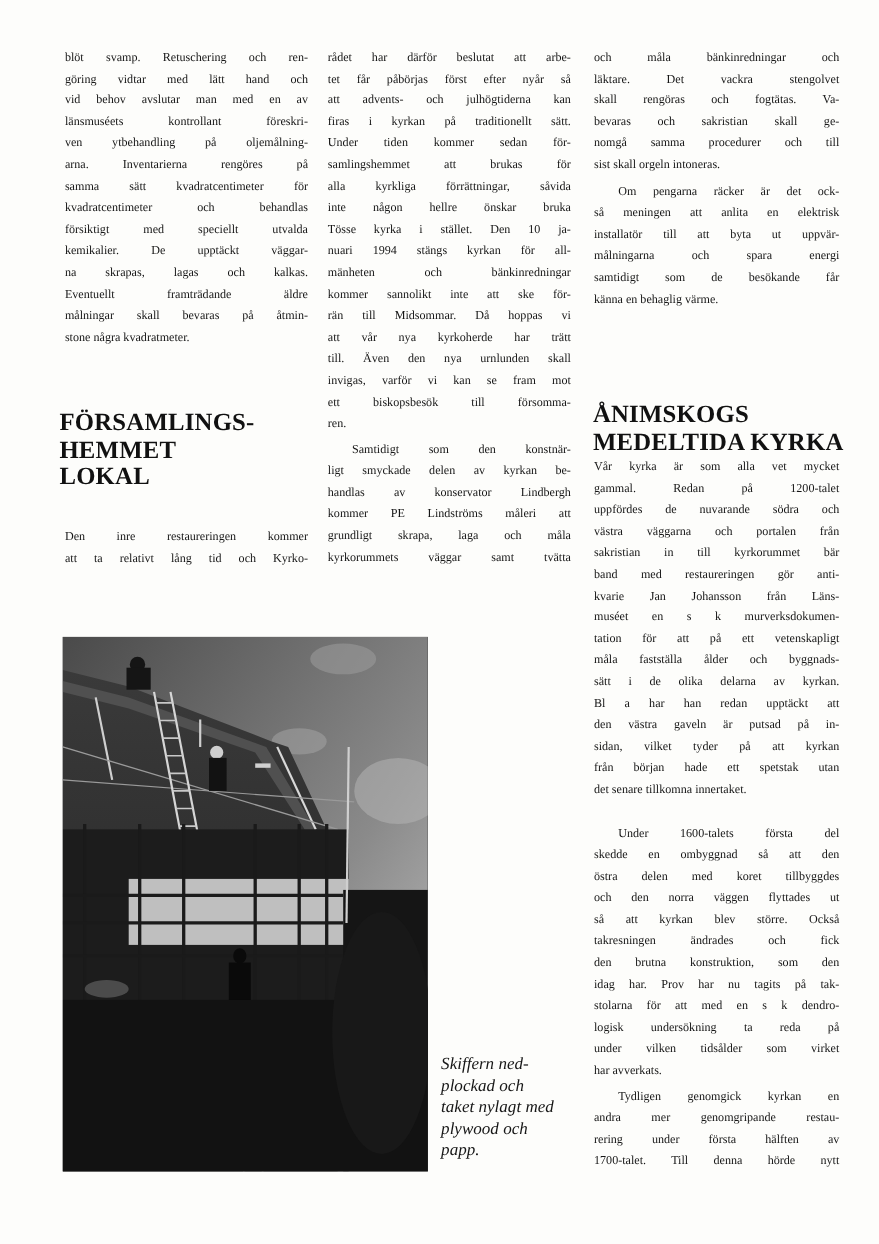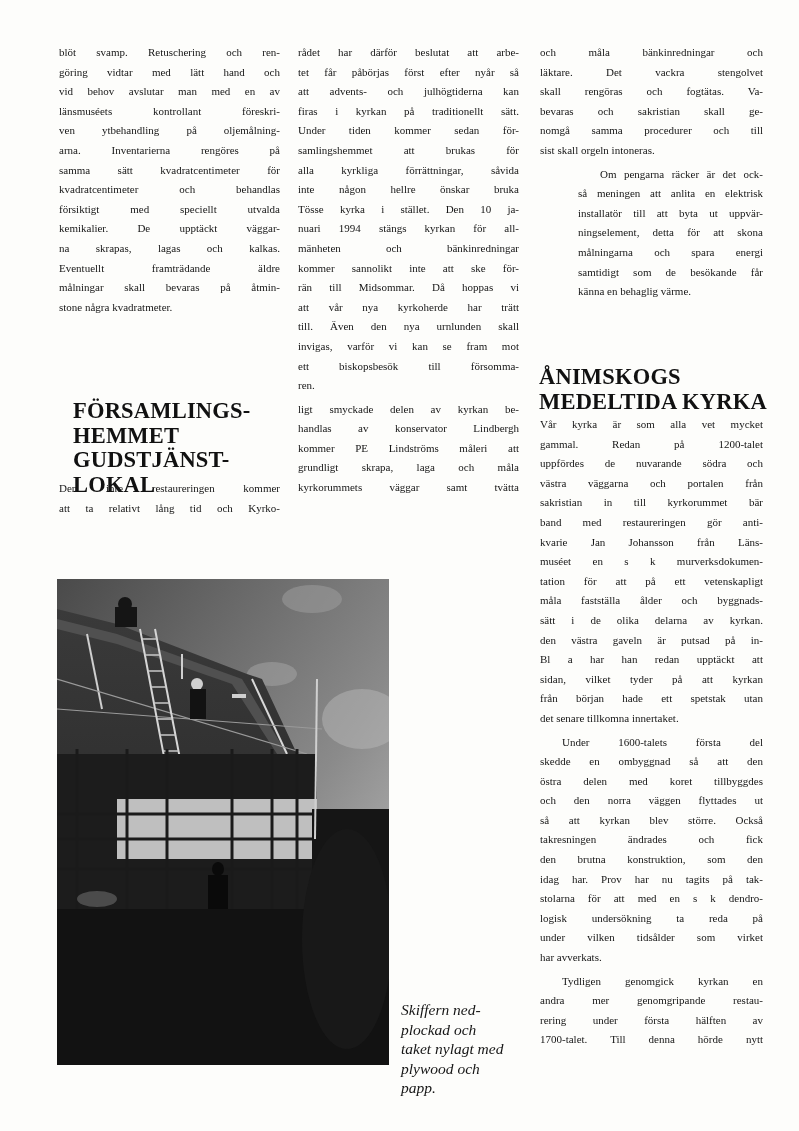--- a/index.html
+++ b/index.html
@@ -22,31 +22,31 @@
   #col2 { left: 298px; top: 43px; width: 221px; }
   #col3 { left: 540px; top: 43px; width: 223px; }
   .heading {
     position: absolute;
     font-weight: bold;
     font-size: 22.5px;
     line-height: 24.5px;
     letter-spacing: 0.2px;
     color: #111;
   }
-  #h1 { left: 73px; top: 372px; margin-top: 27px; }
+  #h1 { left: 54px; top: 372px; }
   #h2 { left: 539px; top: 365px; }
   #col1b { left: 59px; top: 479px; width: 221px; }
   #col3b { left: 540px; top: 415px; width: 223px; }
   #photo {
     position: absolute; left: 57px; top: 579px; width: 332px; height: 486px;
     background: #1a1a1a; overflow: hidden;
   }
   #photo svg { display: block; }
   #caption {
-    position: absolute; left: 401px; top: 1000px; width: 130px;
+    position: absolute; left: 401px; top: 958px; width: 130px;
     font-style: italic; font-size: 15.5px; line-height: 19.6px;
   }
   #caption span { display: block; white-space: nowrap; }
 </style>
 </head>
 <body>
 
 <div id="col1" class="col">
     <p>
       <span class="line">blöt svamp. Retuschering och ren-</span>
@@ -62,21 +62,20 @@
       <span class="line">na skrapas, lagas och kalkas.</span>
       <span class="line">Eventuellt framträdande äldre</span>
       <span class="line">målningar skall bevaras på åtmin-</span>
       <span class="line last">stone några kvadratmeter.</span>
     </p>
   </div>
 
 <div id="h1" class="heading">
     <div>FÖRSAMLINGS-</div>
     <div>HEMMET</div>
-    <div>GUDSTJÄNST-</div>
     <div>LOKAL</div>
   </div>
 <div id="col1b" class="col">
     <p>
       <span class="line">Den inre restaureringen kommer</span>
       <span class="line">att ta relativt lång tid och Kyrko-</span>
     </p>
   </div>
 
 <div id="col2" class="col">
@@ -94,42 +93,42 @@
       <span class="line">mänheten och bänkinredningar</span>
       <span class="line">kommer sannolikt inte att ske för-</span>
       <span class="line">rän till Midsommar. Då hoppas vi</span>
       <span class="line">att vår nya kyrkoherde har trätt</span>
       <span class="line">till. Även den nya urnlunden skall</span>
       <span class="line">invigas, varför vi kan se fram mot</span>
       <span class="line">ett biskopsbesök till försomma-</span>
       <span class="line last">ren.</span>
     </p>
     <p style="margin-top: 4px;">
+      <span class="line indent">Samtidigt som den konstnär-</span>
       <span class="line">ligt smyckade delen av kyrkan be-</span>
       <span class="line">handlas av konservator Lindbergh</span>
       <span class="line">kommer PE Lindströms måleri att</span>
       <span class="line">grundligt skrapa, laga och måla</span>
       <span class="line">kyrkorummets väggar samt tvätta</span>
     </p>
   </div>
 
 <div id="col3" class="col">
     <p>
       <span class="line">och måla bänkinredningar och</span>
       <span class="line">läktare. Det vackra stengolvet</span>
       <span class="line">skall rengöras och fogtätas. Va-</span>
       <span class="line">bevaras och sakristian skall ge-</span>
       <span class="line">nomgå samma procedurer och till</span>
       <span class="line last">sist skall orgeln intoneras.</span>
     </p>
-    <p style="margin-top: 4px; margin-left: 38px;">
+    <p style="margin-top: 4px;">
       <span class="line indent">Om pengarna räcker är det ock-</span>
       <span class="line">så meningen att anlita en elektrisk</span>
       <span class="line">installatör till att byta ut uppvär-</span>
-      <span class="line">ningselement, detta för att skona</span>
       <span class="line">målningarna och spara energi</span>
       <span class="line">samtidigt som de besökande får</span>
       <span class="line last">känna en behaglig värme.</span>
     </p>
   </div>
 
 <div id="h2" class="heading">
     <div>ÅNIMSKOGS</div>
     <div>MEDELTIDA KYRKA</div>
   </div>
@@ -139,27 +138,27 @@
       <span class="line">gammal. Redan på 1200-talet</span>
       <span class="line">uppfördes de nuvarande södra och</span>
       <span class="line">västra väggarna och portalen från</span>
       <span class="line">sakristian in till kyrkorummet bär</span>
       <span class="line">band med restaureringen gör anti-</span>
       <span class="line">kvarie Jan Johansson från Läns-</span>
       <span class="line">muséet en s k murverksdokumen-</span>
       <span class="line">tation för att på ett vetenskapligt</span>
       <span class="line">måla fastställa ålder och byggnads-</span>
       <span class="line">sätt i de olika delarna av kyrkan.</span>
+      <span class="line">Bl a har han redan upptäckt att</span>
       <span class="line">den västra gaveln är putsad på in-</span>
-      <span class="line">Bl a har han redan upptäckt att</span>
       <span class="line">sidan, vilket tyder på att kyrkan</span>
       <span class="line">från början hade ett spetstak utan</span>
       <span class="line last">det senare tillkomna innertaket.</span>
     </p>
-    <p style="margin-top: 4px;">
+    <p style="margin-top: 20px;">
       <span class="line indent">Under 1600-talets första del</span>
       <span class="line">skedde en ombyggnad så att den</span>
       <span class="line">östra delen med koret tillbyggdes</span>
       <span class="line">och den norra väggen flyttades ut</span>
       <span class="line">så att kyrkan blev större. Också</span>
       <span class="line">takresningen ändrades och fick</span>
       <span class="line">den brutna konstruktion, som den</span>
       <span class="line">idag har. Prov har nu tagits på tak-</span>
       <span class="line">stolarna för att med en s k dendro-</span>
       <span class="line">logisk undersökning ta reda på</span>

